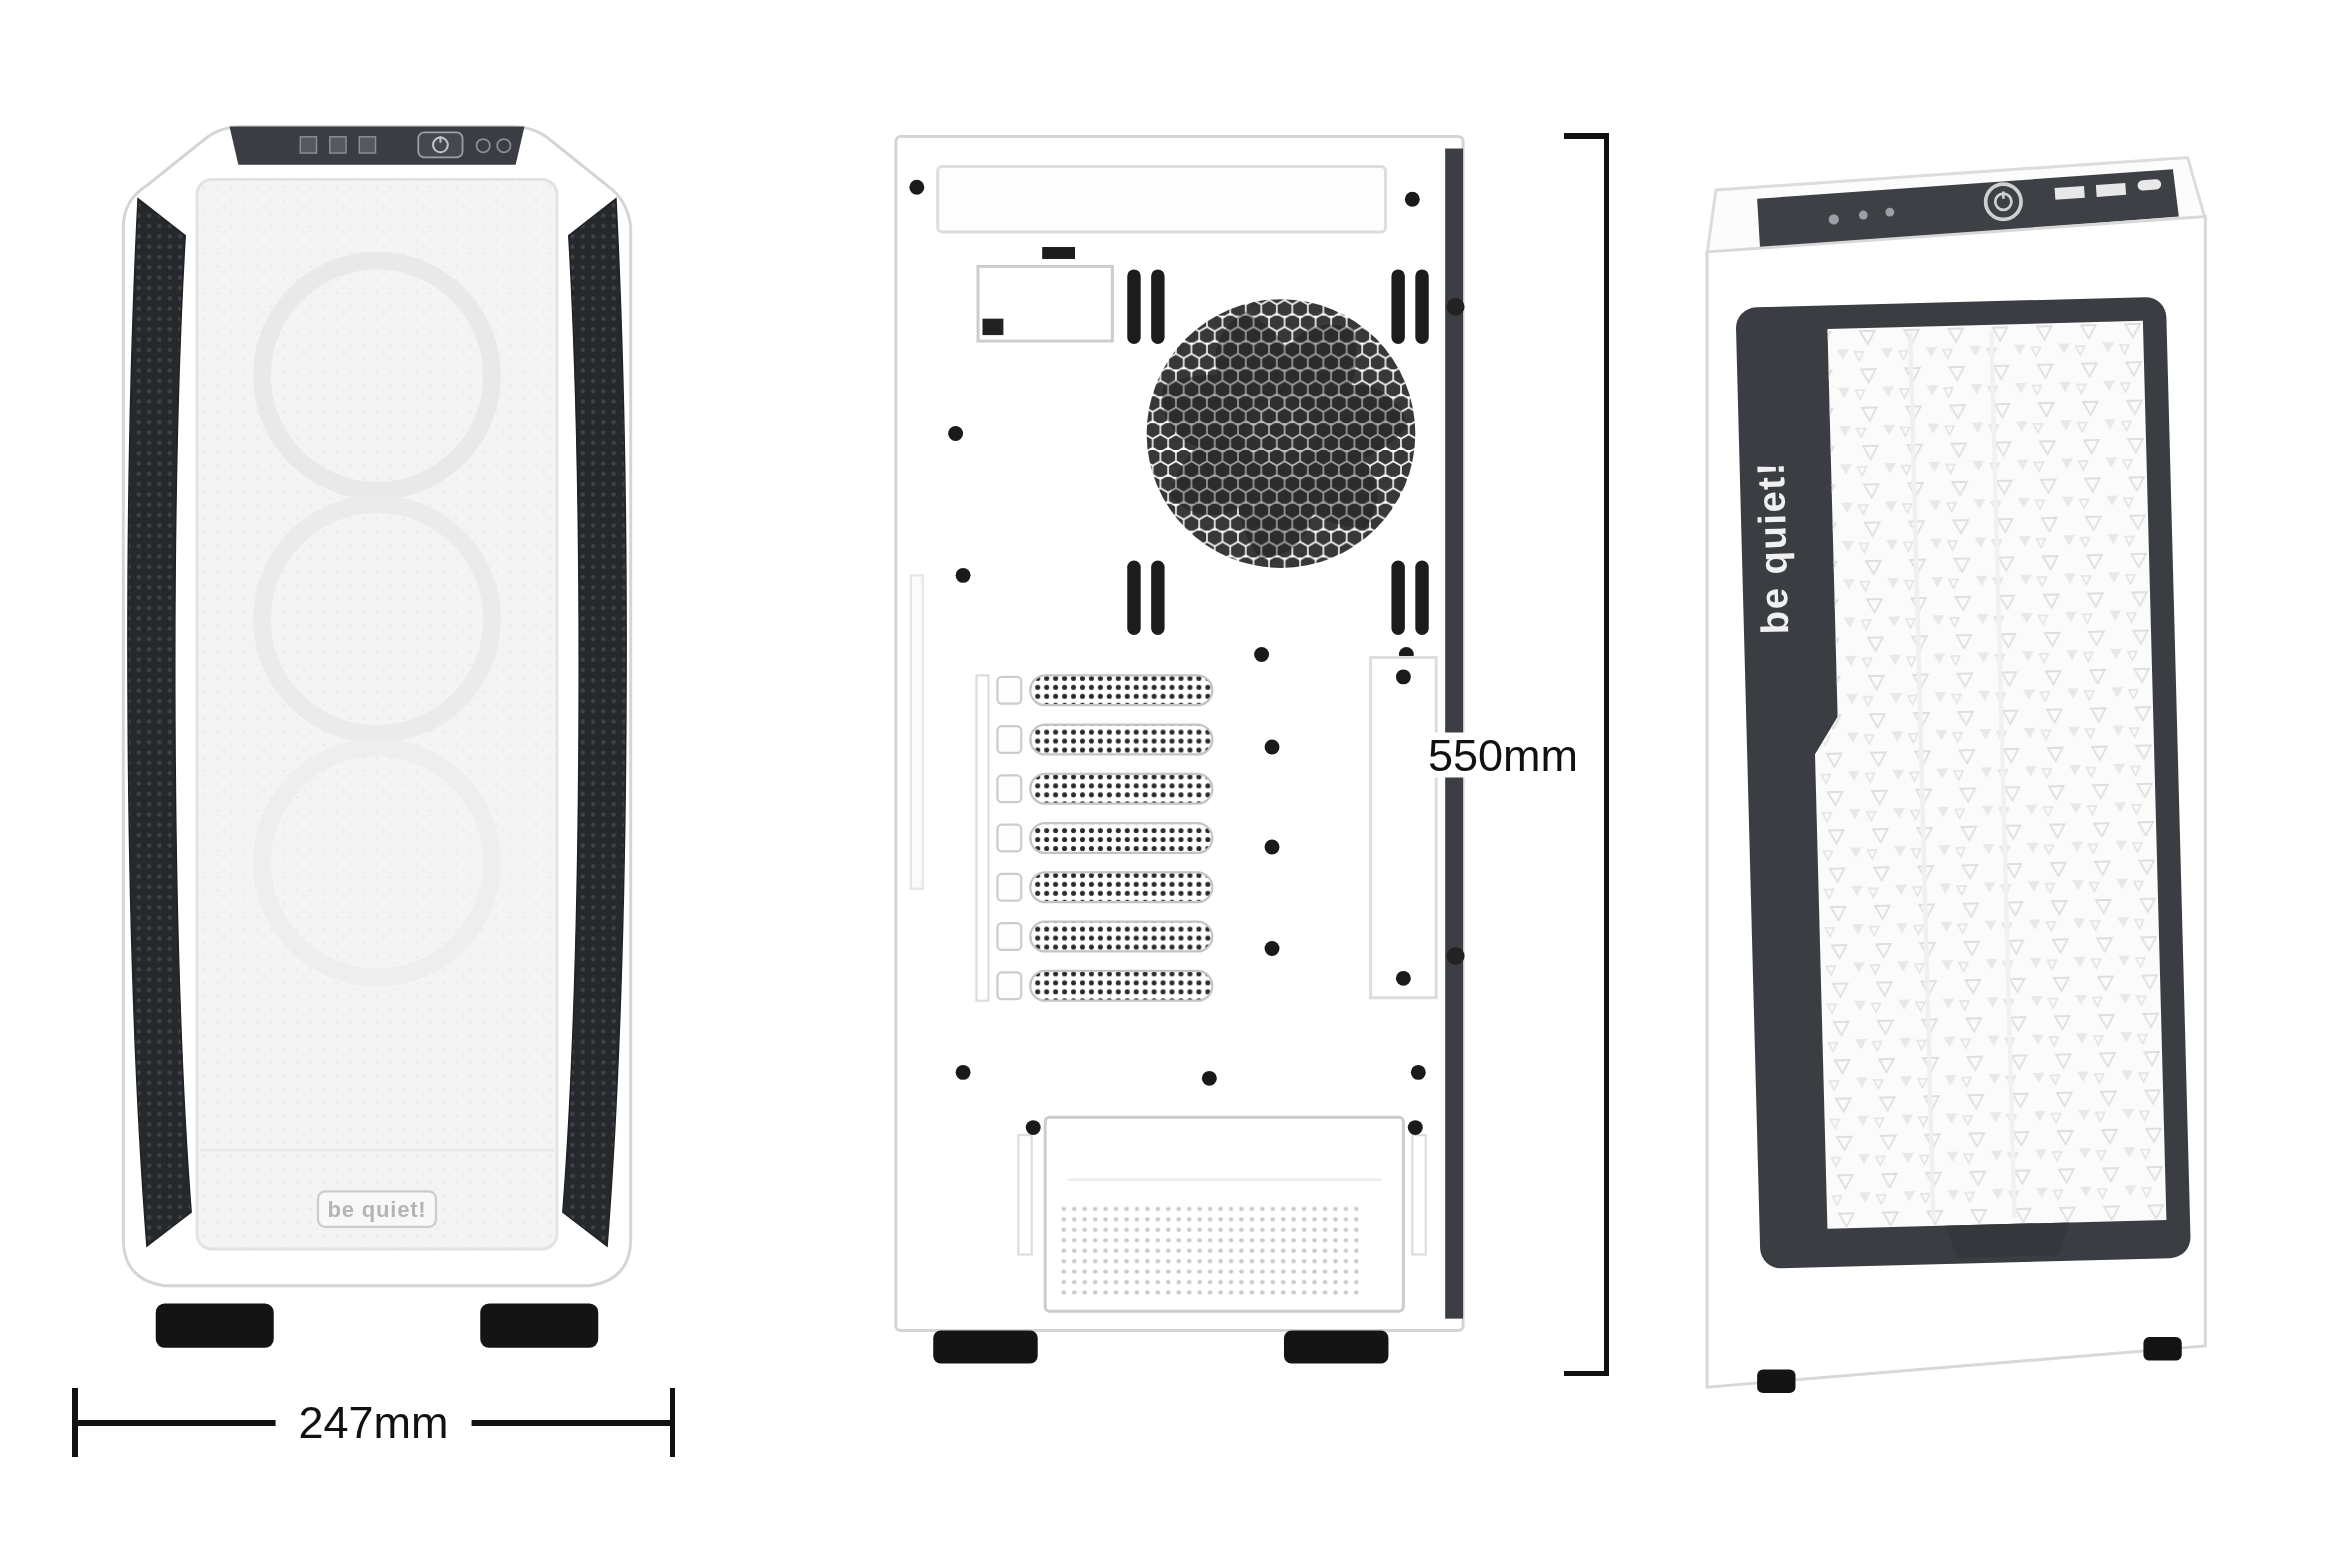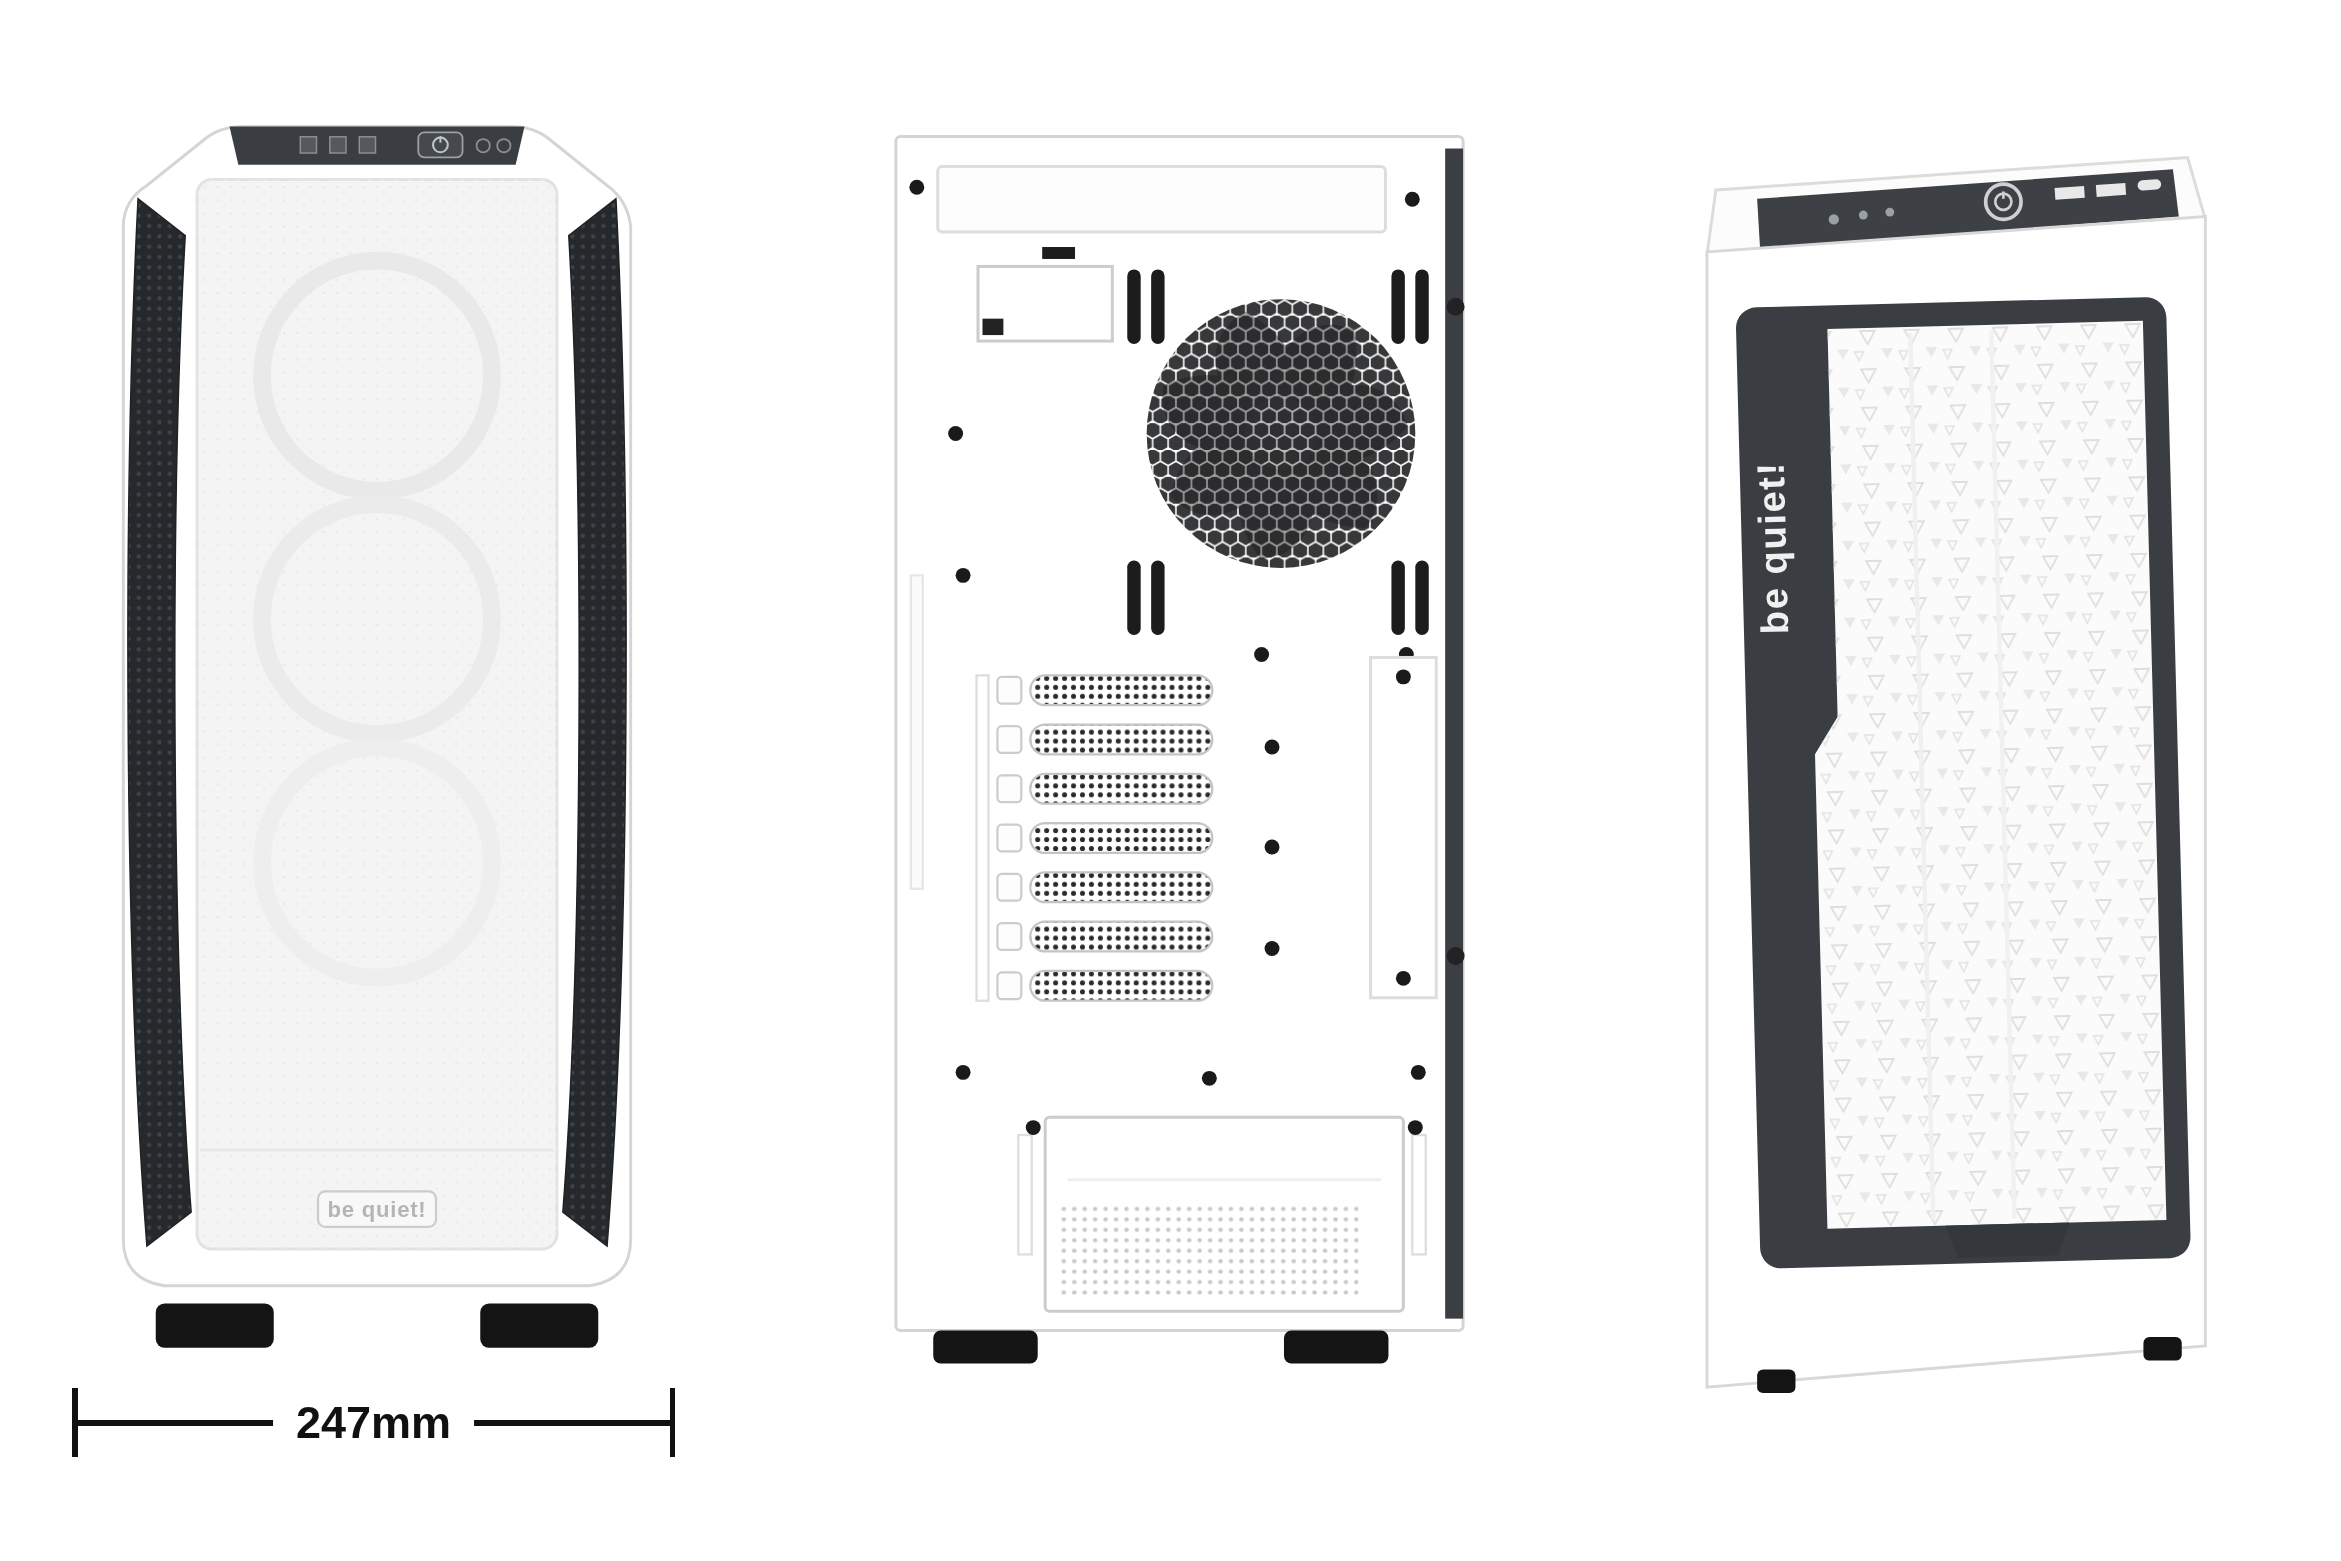--- a/index.html
+++ b/index.html
@@ -103,21 +103,21 @@
       <g>
         <rect x="160" y="728" width="80" height="24" rx="5" fill="#f8f8f8" stroke="#cccccc" stroke-width="1.5"></rect>
         <text x="200" y="745" text-anchor="middle" font-size="15" font-weight="bold" fill="#b5b5b5" letter-spacing="0.5">be quiet!</text>
       </g>
 
       <rect x="50" y="804" width="80" height="30" rx="6" fill="#141414"></rect>
       <rect x="270" y="804" width="80" height="30" rx="6" fill="#141414"></rect>
     </svg>
   </div>
 
-  <div class="dim dim-h" style="left:72px;top:1388px;width:603px;height:69px;font-weight:bold;">
+  <div class="dim dim-h" style="left:72px;top:1388px;width:603px;height:69px;">
     <div class="tick l"></div>
     <div class="tick r"></div>
     <div class="bar"></div>
     <div class="lbl">247mm</div>
   </div>
 
   <div class="view" style="left:881px;top:127px;width:597px;height:1243px;">
     <svg viewBox="0 0 400 832">
 
       <rect x="10" y="6" width="380" height="800" rx="3" fill="#ffffff" stroke="#d4d4d4" stroke-width="2"></rect>
@@ -275,15 +275,21 @@
         <line x1="215" y1="136" x2="215" y2="738" stroke="#f1f1f1" stroke-width="3"></line>
         <polygon points="168,742 252,742 244,764 176,764" fill="#34383c"></polygon>
         <text transform="translate(72,338) rotate(-90)" x="0" y="0" font-size="26" font-weight="bold" fill="#f0f0f0" letter-spacing="1">be quiet!</text>
       </g>
 
       <rect x="48" y="840" width="26" height="16" rx="4" fill="#141414"></rect>
       <rect x="310" y="818" width="26" height="16" rx="4" fill="#141414"></rect>
     </svg>
   </div>
 
+  <div class="dim dim-v" style="left:1422px;top:133px;width:187px;height:1243px;">
+    <div class="vbar"></div>
+    <div class="tick t"></div>
+    <div class="tick b"></div>
+    <div class="lbl">550mm</div>
+  </div>
 
 </div>
 
 
 </body></html>

